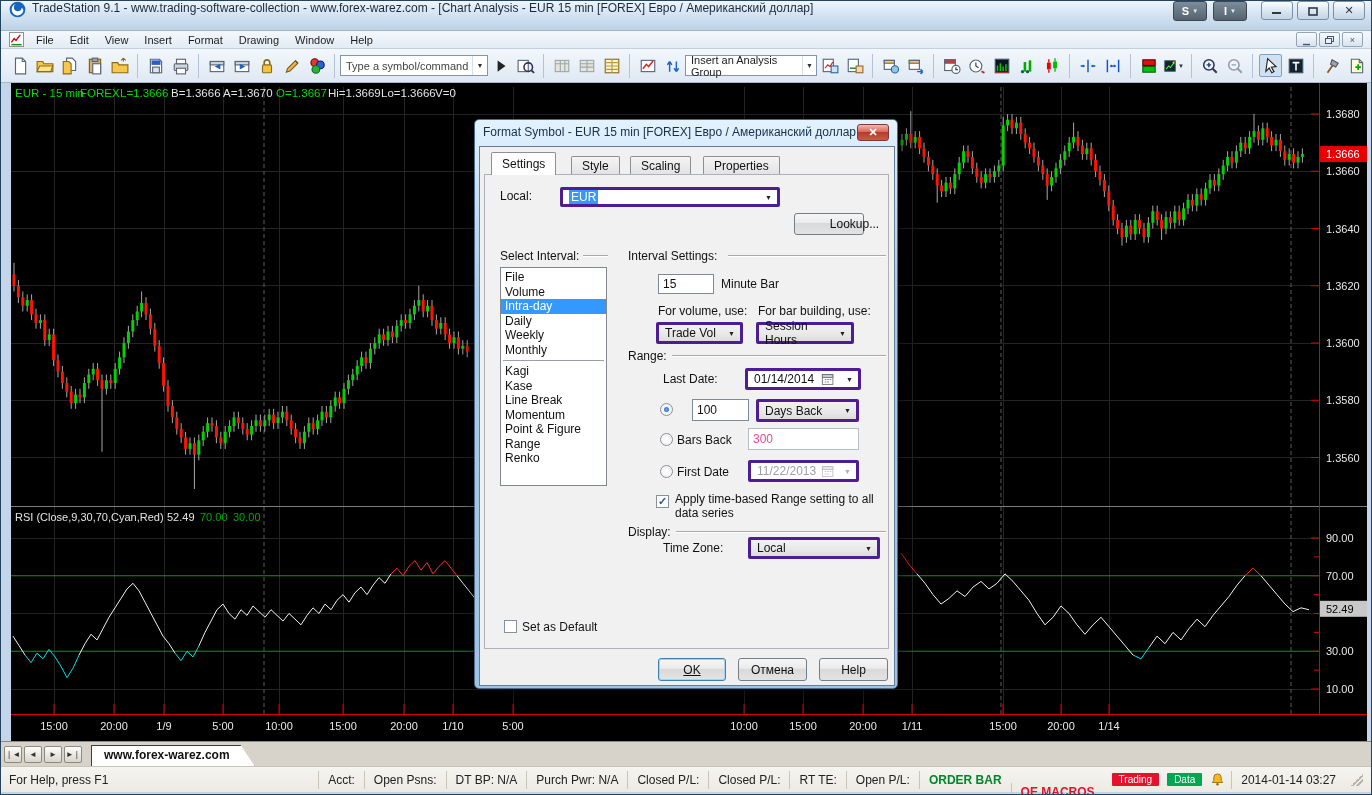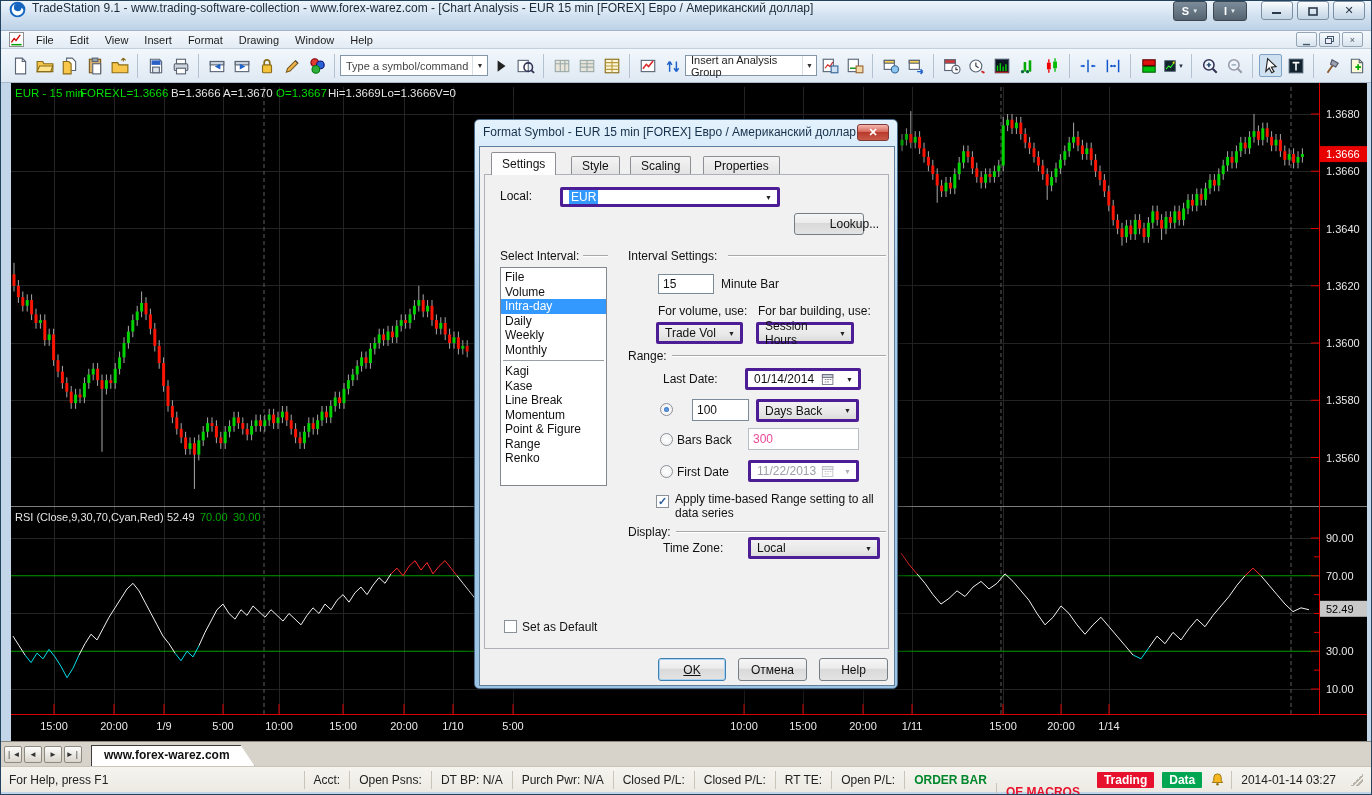--- a/index.html
+++ b/index.html
@@ -62,21 +62,21 @@
     padding:2px 24px 2px 12px; font-size:12px; font-weight:bold; color:#111;
     clip-path:polygon(0 0, calc(100% - 14px) 0, 100% 100%, 0 100%); }
   .tabrow-line { position:absolute; left:0; top:740px; width:100%; height:1px; background:#3c3c3c;}
 
   
   .statusbar { position:absolute; left:0; top:765px; width:100%; height:26px;
     background:linear-gradient(#f6f4ef,#eceae3); border-top:1px solid #c8c4ba;
     display:flex; align-items:center; font-size:12px; color:#222; padding:0 8px;}
   .sb-help { flex:1; }
   .sb-seg { padding:0 9px; border-left:1px solid #c9c5bb; height:18px; display:flex; align-items:center; white-space:nowrap;}
-  .sb-badge { padding:1px 7px; margin-left:8px; font-size:12px; color:#fff; border-radius:1px;font-weight:bold;}
+  .sb-badge { padding:1px 7px; margin-left:8px; font-size:10px; color:#fff; border-radius:1px;}
   .sb-grip { width:12px; height:12px; margin-left:6px;
     background:linear-gradient(135deg,transparent 50%,#b9b5aa 50%,#b9b5aa 60%,transparent 60%,transparent 70%,#b9b5aa 70%,#b9b5aa 80%,transparent 80%);}
 
   
   .dialog { position:absolute; left:473px; top:118px; width:424px; height:570px; z-index:30;
     background:linear-gradient(#e3f2fd,#a9cce8 30%,#9cc4e4); border:1px solid #4a6d8c; border-radius:5px;
     box-shadow:3px 6px 22px rgba(0,0,0,.65); }
   .dlg-title { height:24px; display:flex; align-items:center; padding:0 8px; font-size:12px; color:#16304a;}
   .dlg-close { margin-left:auto; width:32px; height:17px; border:1px solid #7e3a38; border-radius:3px;
     background:linear-gradient(#f5b8ae,#d6685c 45%,#b8382a 46%,#c95a48); color:#fff; font-size:11px;

